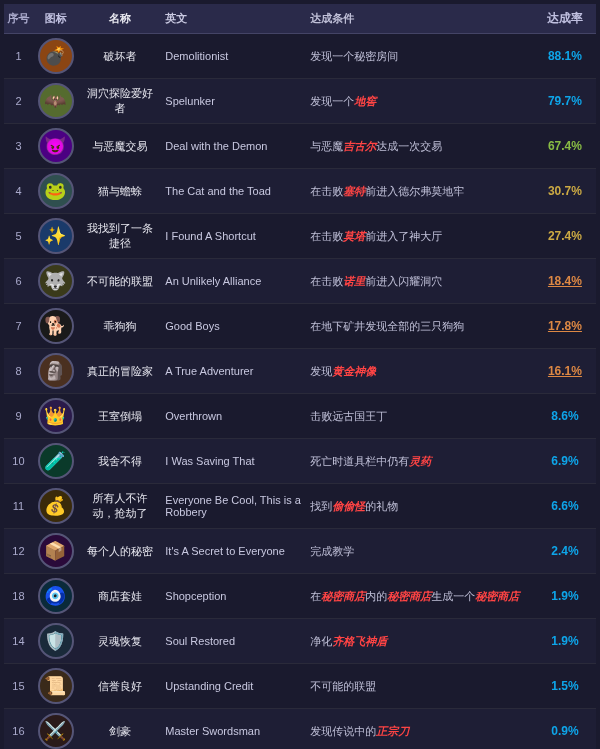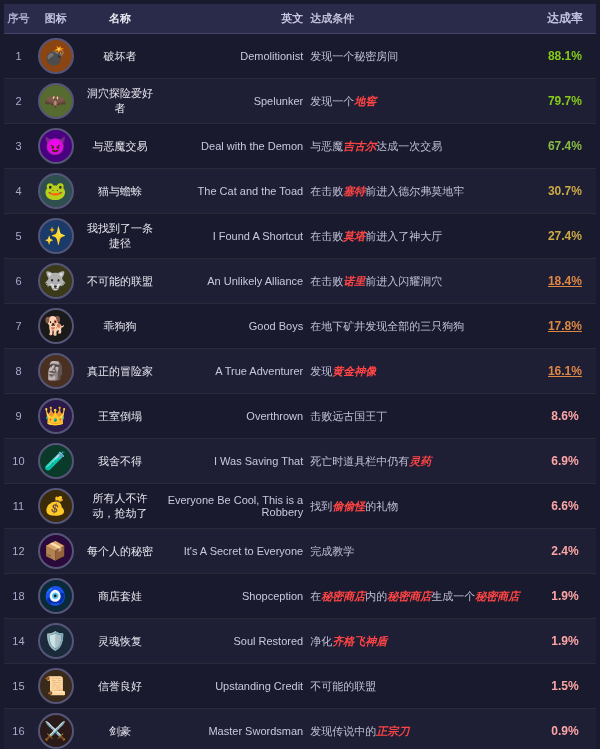--- a/index.html
+++ b/index.html
@@ -41,39 +41,39 @@
       background: #1a1a2e;
     }
     td {
       padding: 4px 3px;
       text-align: center;
       vertical-align: middle;
     }
     .col-num { width: 28px; color: #aaaacc; font-size: 11px; }
     .col-icon { width: 44px; }
     .col-name { width: 80px; color: #e8e8f0; font-size: 11px; }
-    .col-en { width: 140px; color: #c8c8e0; font-size: 11px; text-align: right; padding-left: 4px; }
+    .col-en { width: 140px; color: #c8c8e0; font-size: 11px; text-align: left; padding-left: 4px; }
     .col-cond { width: 220px; color: #c0c0d8; font-size: 11px; text-align: left; padding-left: 4px; }
     .col-rate { width: 60px; font-size: 12px; font-weight: bold; }
     .icon-circle {
       width: 36px;
       height: 36px;
       border-radius: 50%;
       display: inline-flex;
       align-items: center;
       justify-content: center;
       font-size: 18px;
       border: 2px solid #555577;
       overflow: hidden;
     }
-    .rate-high { color: #84cc16; }
+    .rate-high { color: #0ea5e9; }
     .rate-med-high { color: #88bb44; }
     .rate-low { color: #ccaa44; text-align: center; }
     .rate-lower { color: #dd8844; text-decoration: underline; }
-    .rate-lowest { color: #fca5a5; }
+    .rate-lowest { color: #0ea5e9; }
     .highlight { color: #ff4444; font-weight: bold; }
   </style>
 </head>
 <body>
 <div class="container">
 
 <table>
   <thead>
     <tr>
       <th class="col-num">序号</th>

